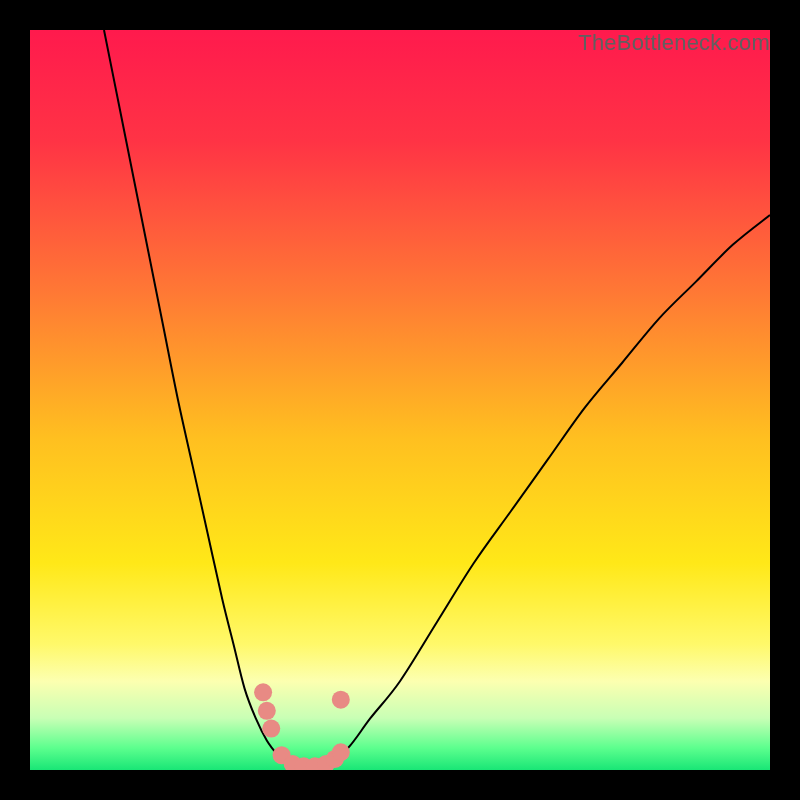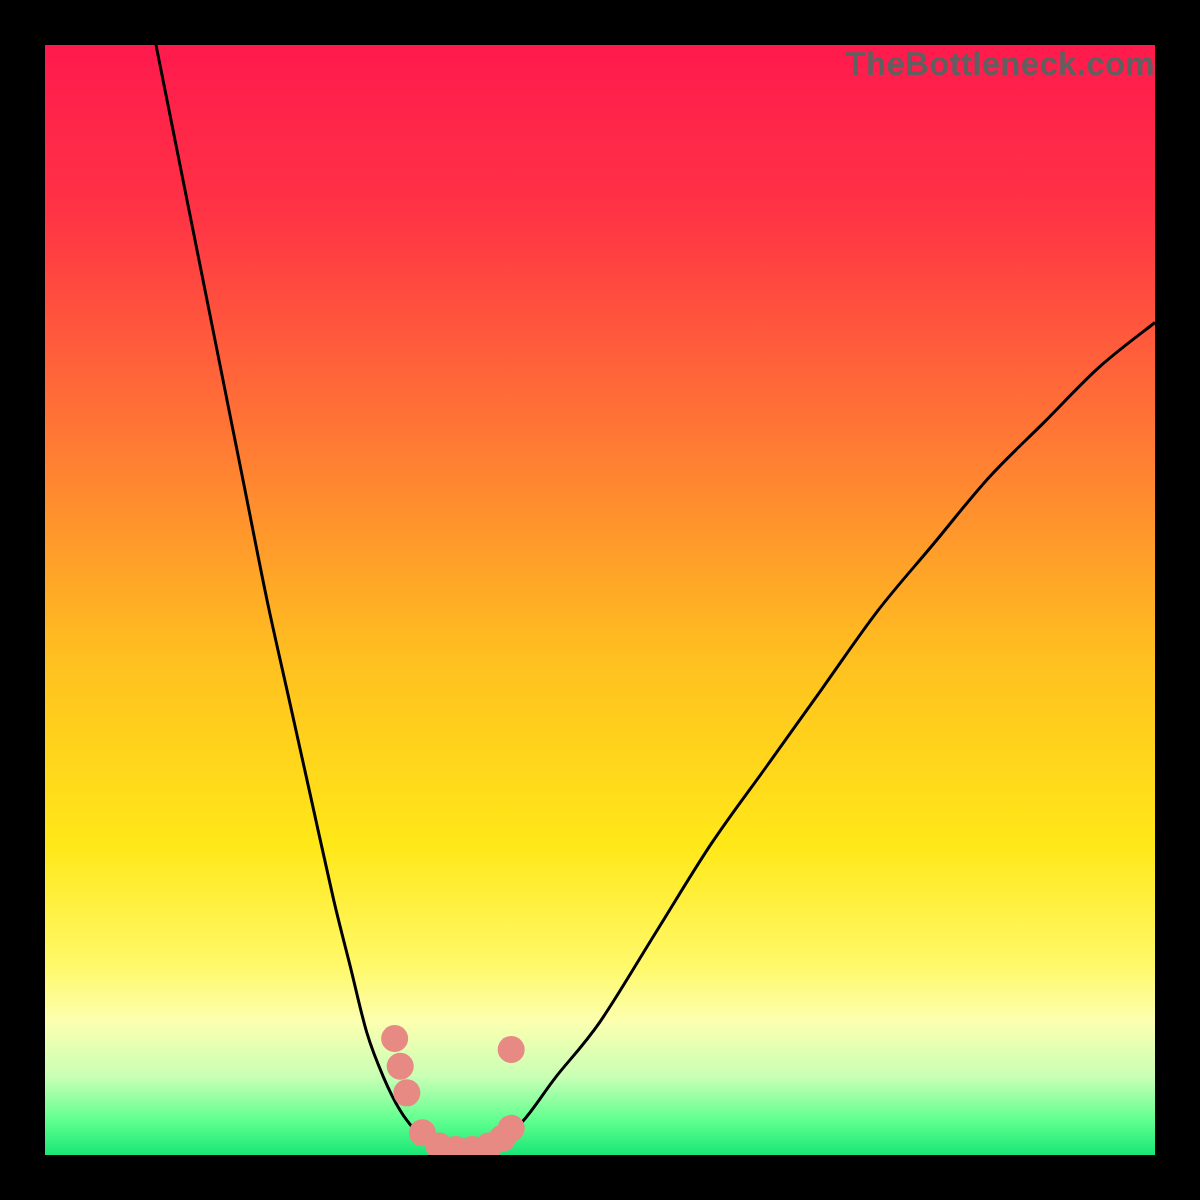--- a/index.html
+++ b/index.html
@@ -30,21 +30,21 @@
   .gradient-bg {
     position: absolute;
     left: 0; top: 0; width: 100%; height: 100%;
   }
   .watermark {
     position: absolute;
     top: 0px;
     right: 0px;
     color: #606060;
     font-size: 22px;
-    font-weight: 700;
+    font-weight: 400;
     letter-spacing: 0.2px;
   }
   svg.curves {
     position: absolute;
     left: 0; top: 0;
     width: 100%;
     height: 100%;
   }
 </style>
 </head>

